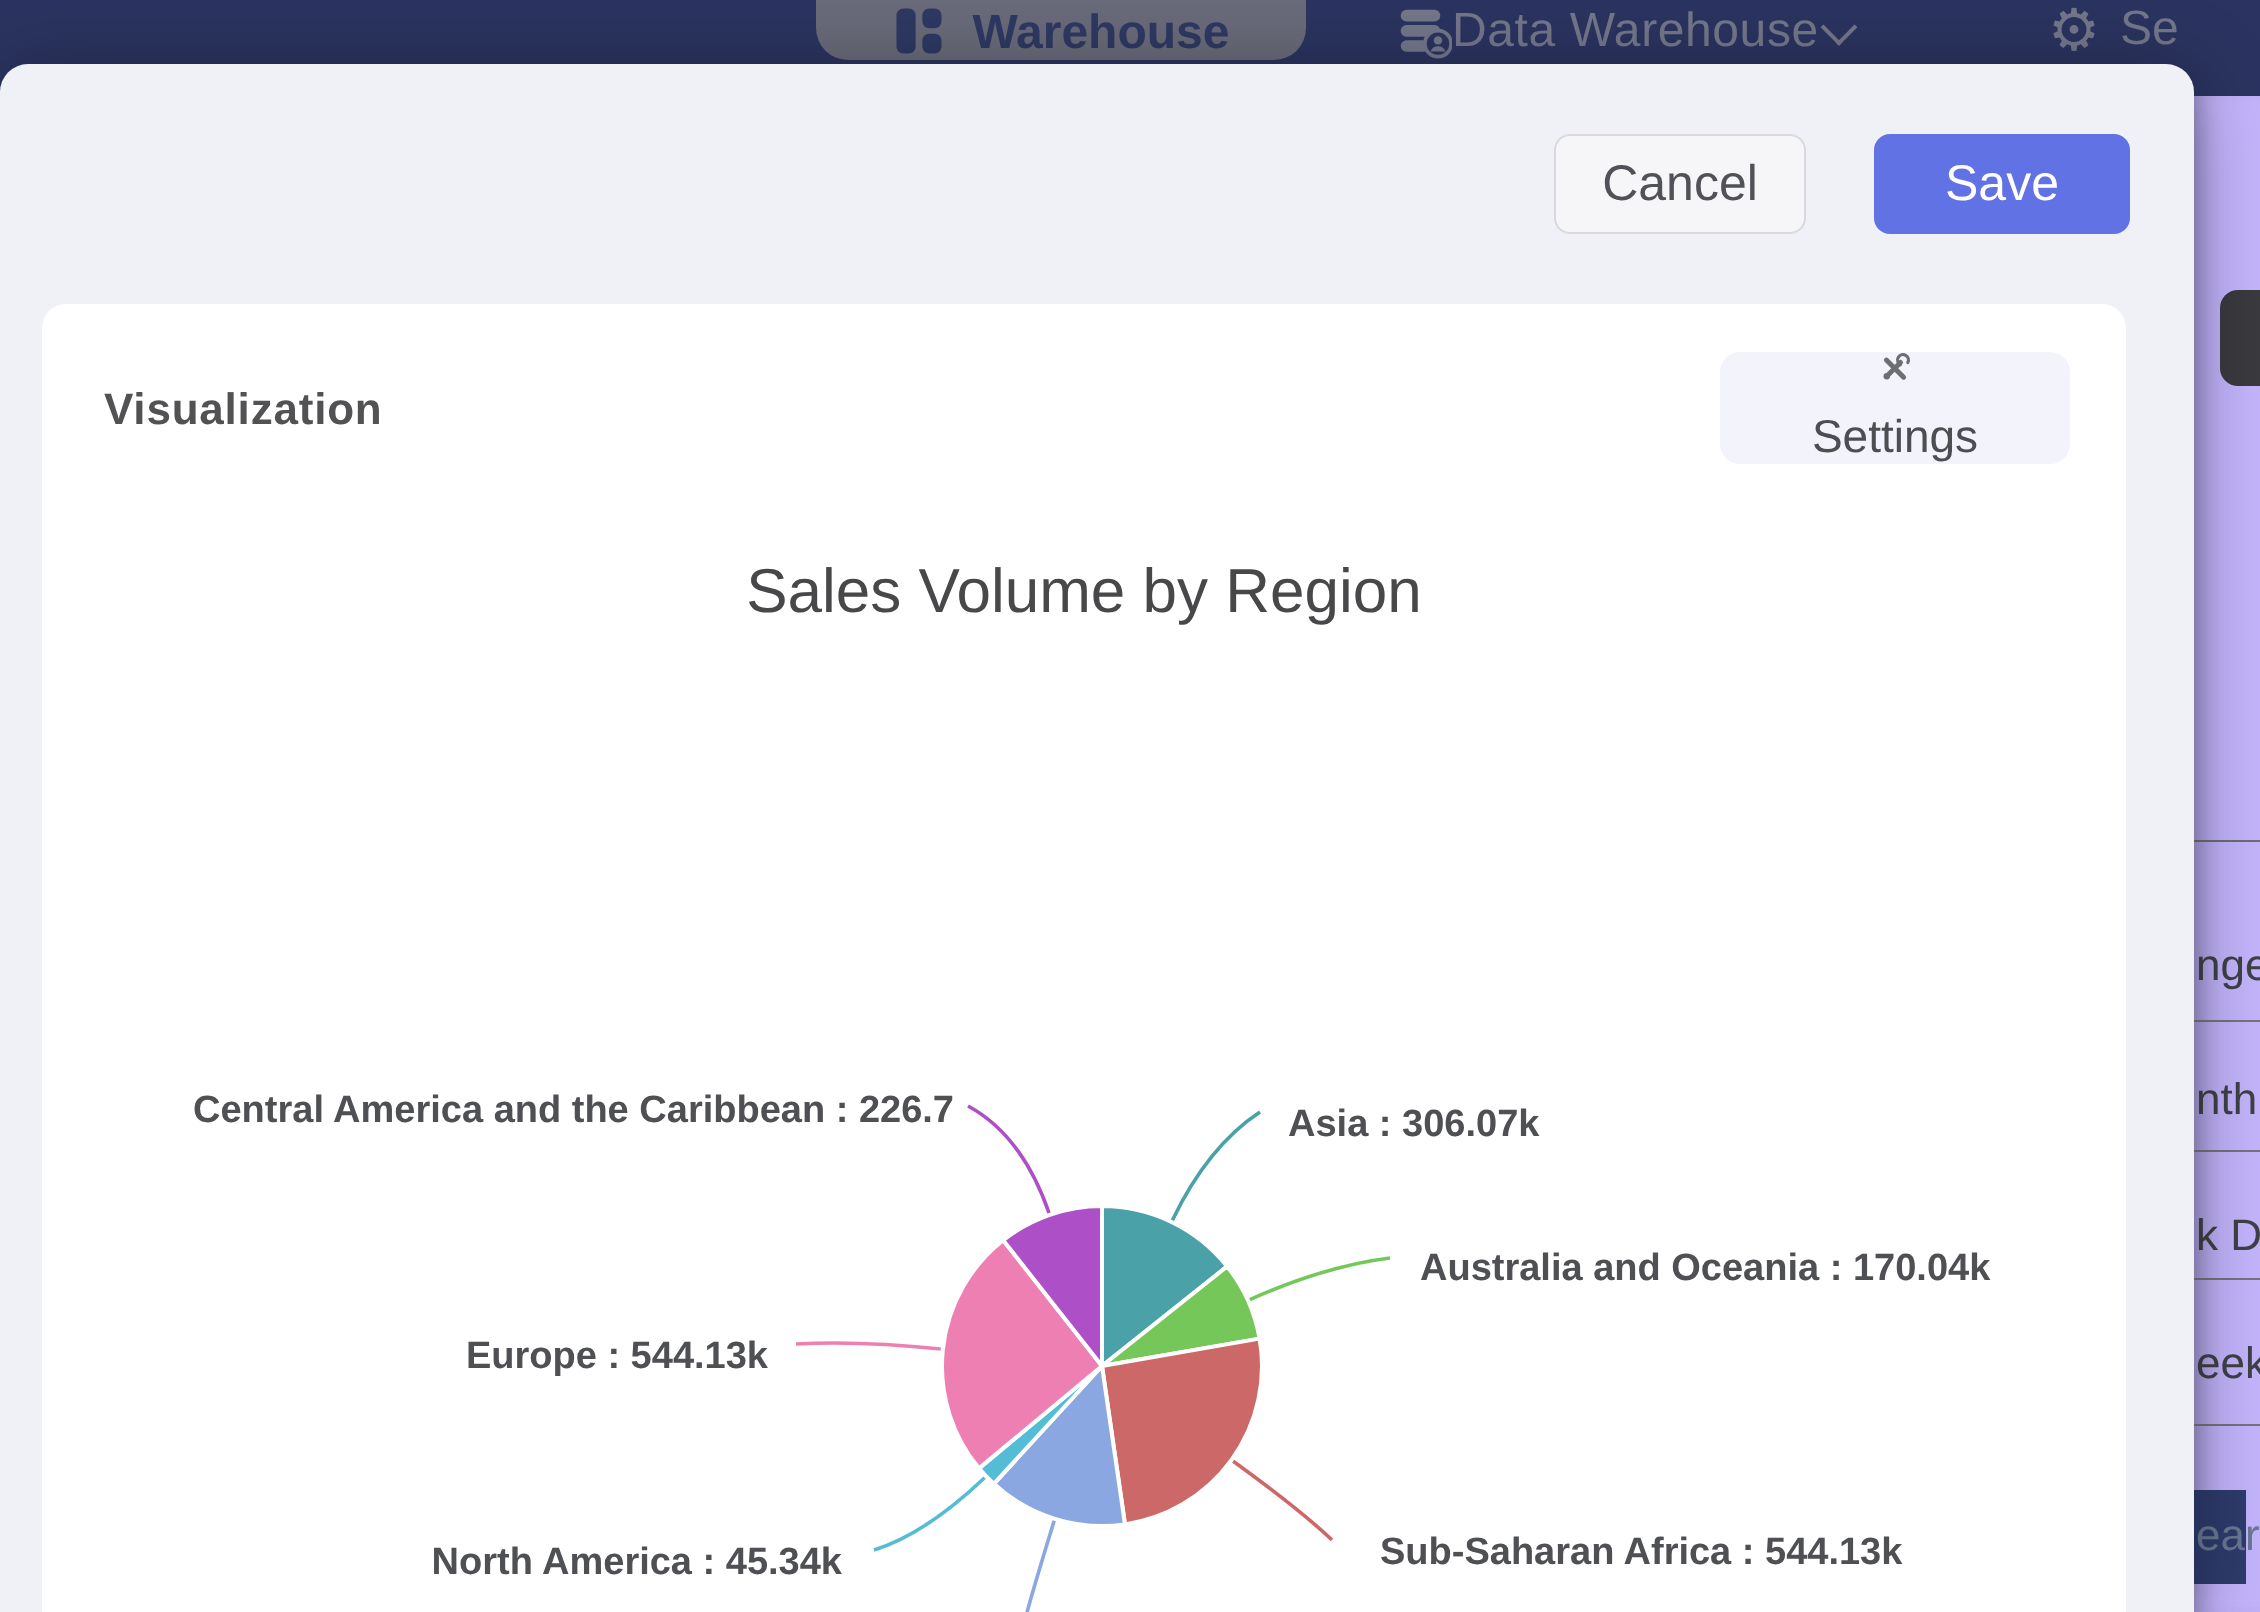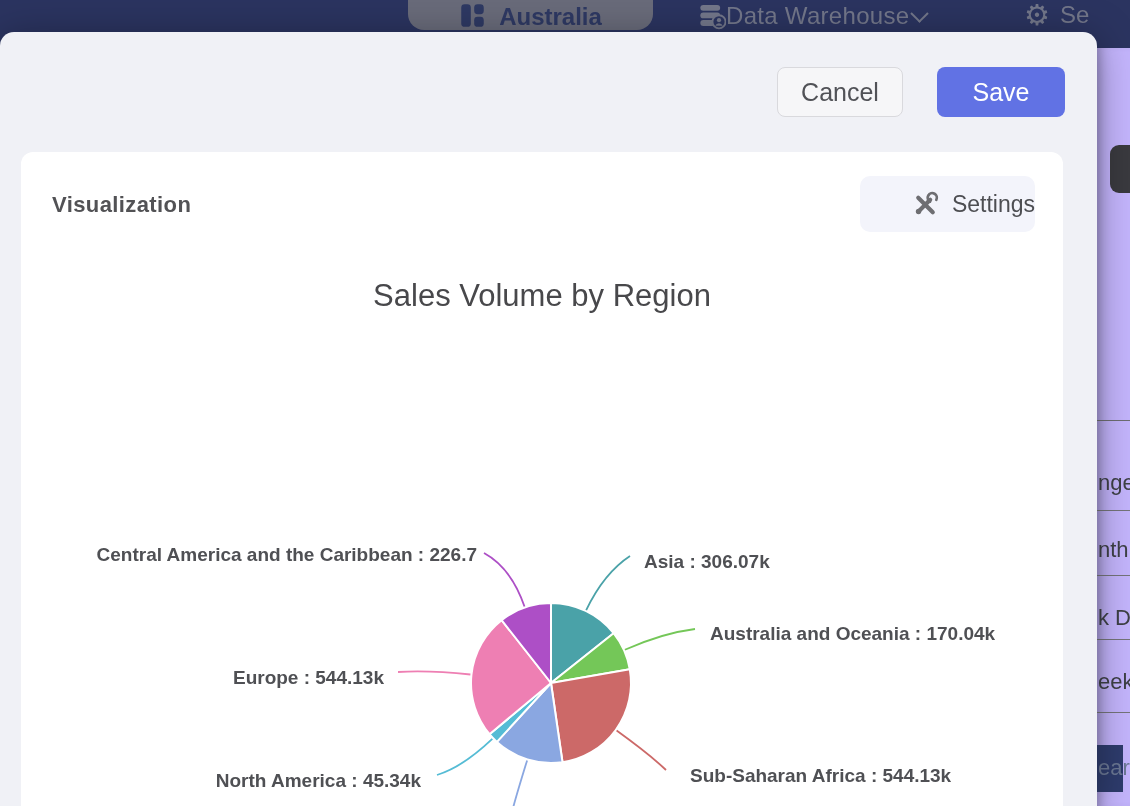--- a/index.html
+++ b/index.html
@@ -46,40 +46,40 @@
     border-radius:8px;font-size:25px;cursor:pointer;}
   .cancel-btn{position:absolute;left:777px;top:35px;width:126px;height:50px;
     background:#f6f6f8;border:1px solid #d9d9dd;color:#515257;}
   .save-btn{position:absolute;left:937px;top:35px;width:128px;height:50px;
     background:#6172e4;color:#ffffff;border:none;}
 
   .card{position:absolute;left:21px;top:120px;width:1042px;height:700px;background:#ffffff;border-radius:12px;}
   .card-title{position:absolute;left:31px;top:40px;font-size:22px;font-weight:700;
     letter-spacing:.4px;color:#525255;}
   .settings-btn{position:absolute;left:839px;top:24px;width:175px;height:56px;background:#f3f4fb;
-    border-radius:10px;display:flex;align-items:center;justify-content:flex-end;gap:13px;cursor:pointer;}
+    border-radius:10px;display:flex;align-items:center;justify-content:center;gap:13px;cursor:pointer;flex-direction:column;}
   .settings-btn .settings-label{font-size:23px;color:#4d4e52;}
   .chart-title{position:absolute;left:0;top:126px;width:1042px;text-align:center;
     font-size:31px;color:#48484b;}
 
   
   #pie-svg{position:absolute;left:0;top:0;width:1130px;height:806px;z-index:5;}
   .pie-label{font-family:"Liberation Sans",sans-serif;font-size:19px;font-weight:700;fill:#4f5054;}
 </style>
 </head>
 <body>
 
 <div class="navbar">
   <div class="nav-tab-pill">
     <svg width="27" height="27" viewBox="0 0 24 24" fill="#2e3963">
       <rect x="2" y="2" width="8.5" height="20" rx="3"></rect>
       <rect x="13.5" y="2" width="8.5" height="8.8" rx="3"></rect>
       <rect x="13.5" y="13.2" width="8.5" height="8.8" rx="3"></rect>
     </svg>
-    <span class="tab-label">Australia</span>
+    <span class="tab-label">Warehouse</span>
   </div>
   <div class="nav-dw">
     <svg width="28" height="28" viewBox="0 0 24 24">
       <g fill="#73778a">
         <rect x="2" y="2.5" width="17" height="5" rx="2.5"></rect>
         <rect x="2" y="9" width="17" height="5" rx="2.5"></rect>
         <rect x="2" y="15.5" width="13" height="5" rx="2.5"></rect>
       </g>
       <circle cx="18" cy="17" r="5.6" fill="#2b3460"></circle>
       <circle cx="18" cy="17" r="5.6" fill="none" stroke="#73778a" stroke-width="1.6"></circle>

